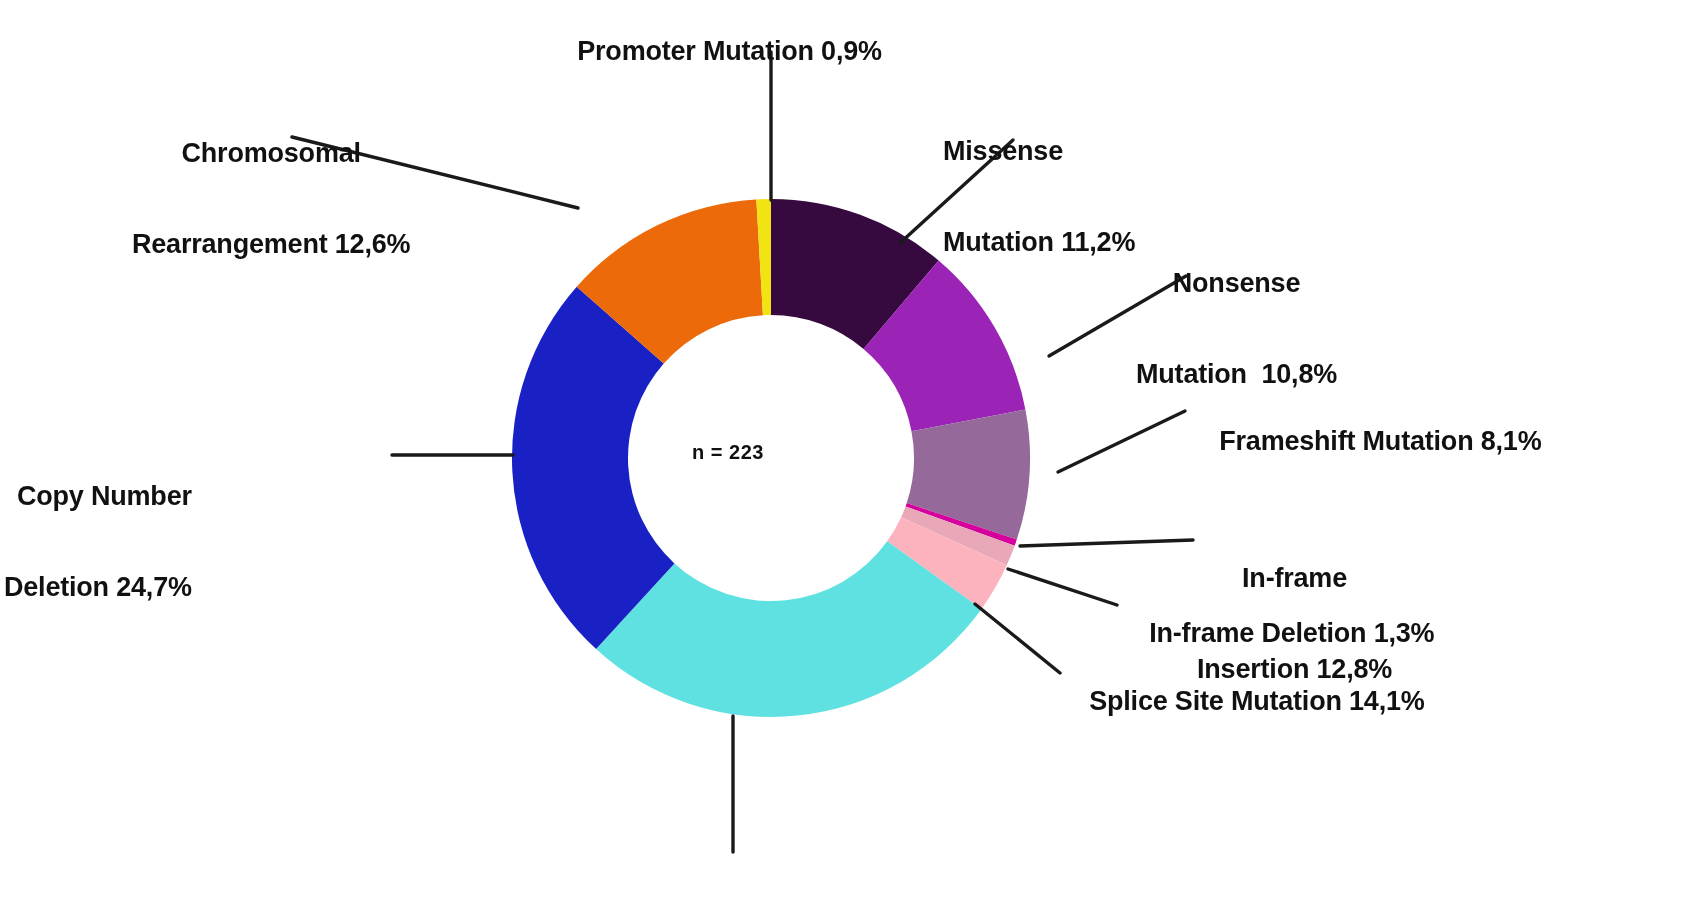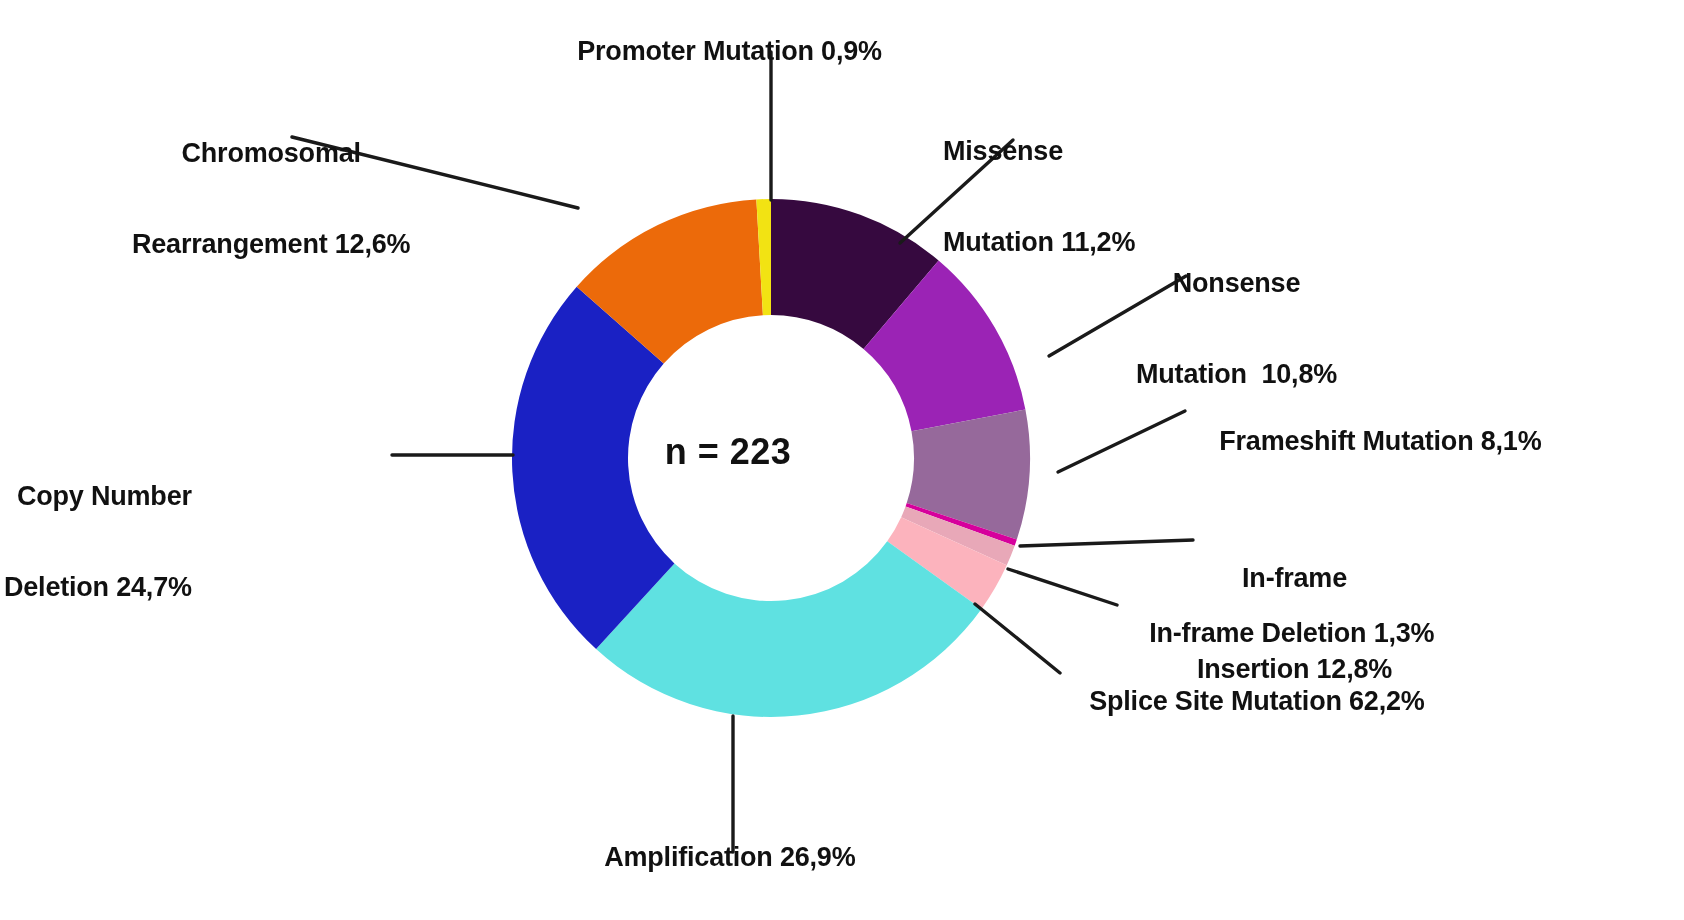--- a/index.html
+++ b/index.html
@@ -48,21 +48,21 @@
   #label-inframe-deletion       { left: 1120px; top: 588px; }
   #label-splice-site-mutation   { left: 1060px; top: 656px; }
   #label-amplification          { left: 576px;  top: 812px; }
   #label-copy-number-deletion   { left: 4px;    top: 421px; }
   #label-chromosomal-rearr      { left: 100px;  top: 78px;  text-align: center; margin-left: 32px; }
 
   .center-text {
     position: absolute;
     font-family: "Liberation Sans", sans-serif;
     font-weight: bold;
-    font-size: 36px;
+    font-size: 20px;
     color: #111111;
     letter-spacing: 0.5px;
     white-space: pre;
     text-align: right;
     transform: translate(-50%, -50%);
     left: 728px;
     top: 452px;
   }
 </style>
 </head>
@@ -150,26 +150,23 @@
   <div class="callout-label" id="label-inframe-insertion">
     <div>In-frame</div>
     <div>Insertion 12,8%</div>
   </div>
 
   <div class="callout-label lbl-right" id="label-inframe-deletion">
     <span>In-frame Deletion 1,3%</span>
   </div>
 
   <div class="callout-label lbl-right" id="label-splice-site-mutation">
-    <span>Splice Site Mutation 62,2%</span>
+    <span>Splice Site Mutation 14,1%</span>
   </div>
 
-  <div class="callout-label lbl-center" id="label-amplification">
-    <span>Amplification 26,9%</span>
-  </div>
 
   <div class="callout-label lbl-left" id="label-copy-number-deletion">
     <div>Copy Number</div>
     <div>Deletion 24,7%</div>
   </div>
 
   <div class="callout-label" id="label-chromosomal-rearr">
     <div>Chromosomal</div>
     <div>Rearrangement 12,6%</div>
   </div>

